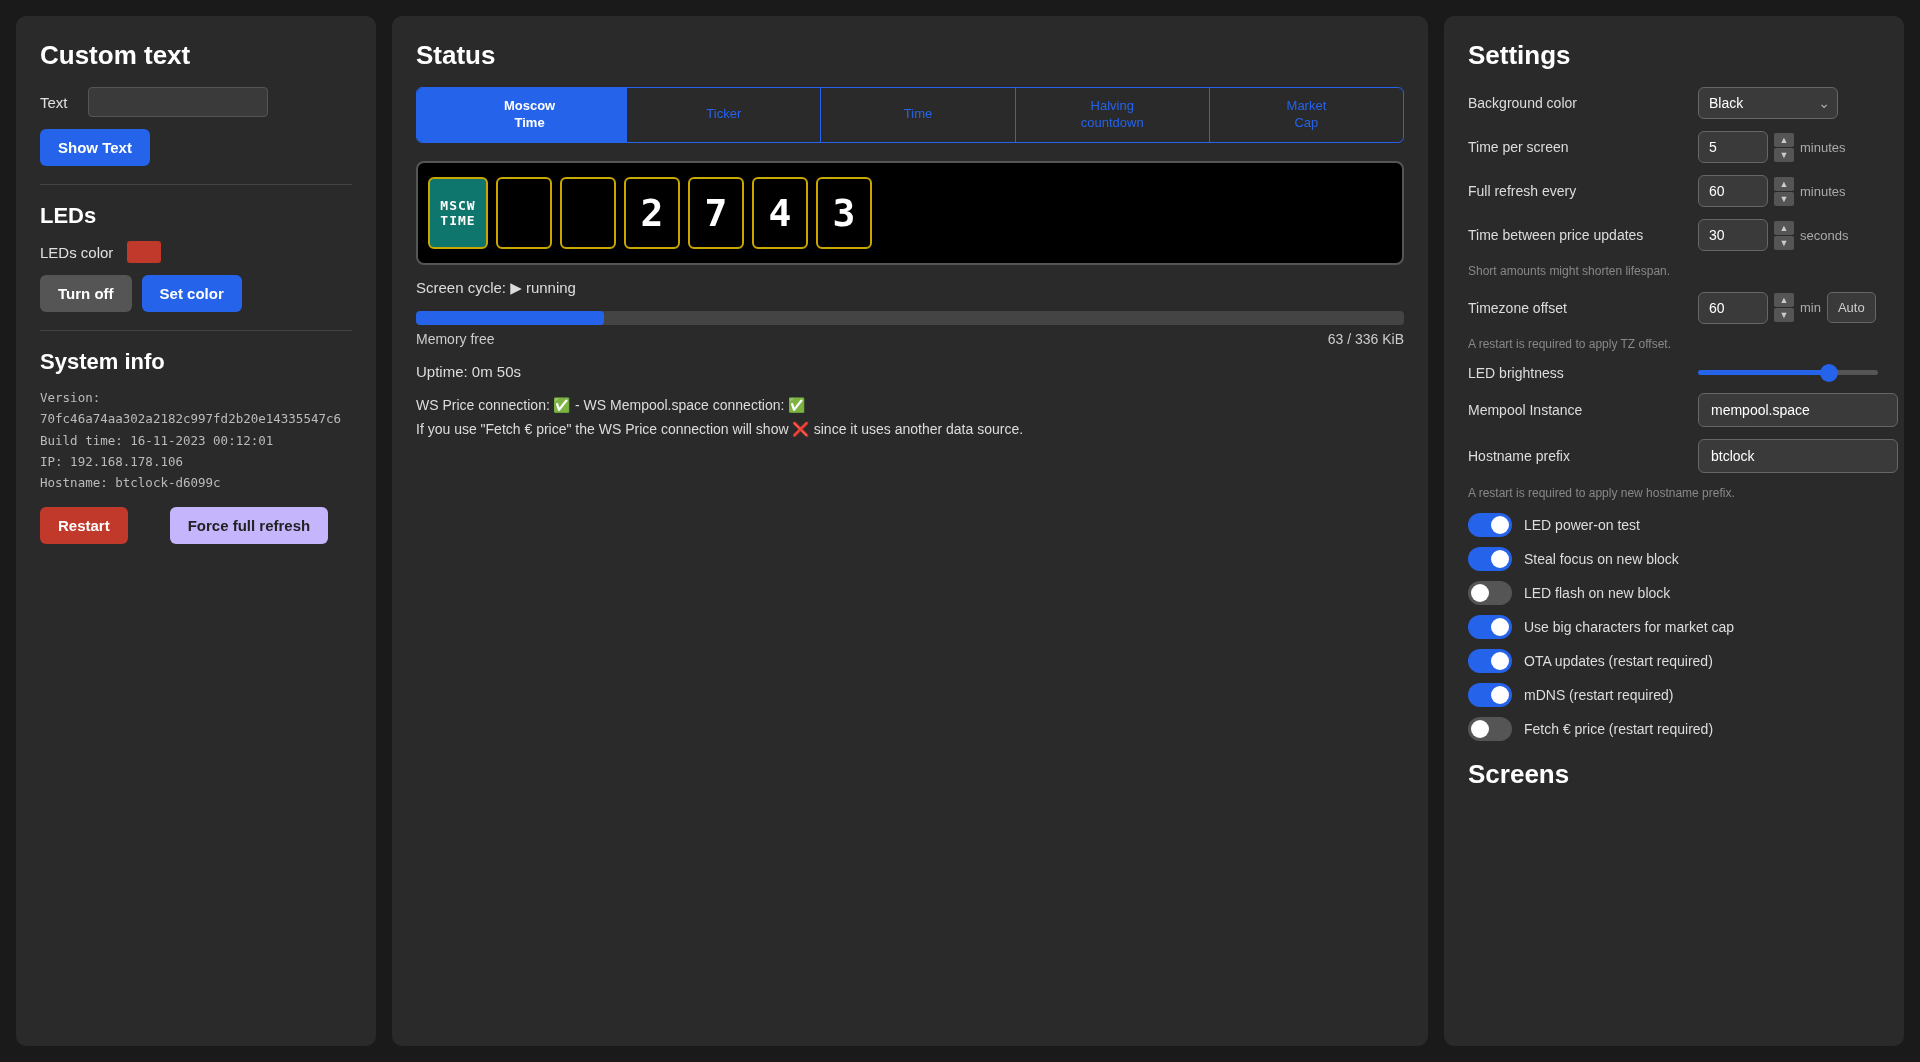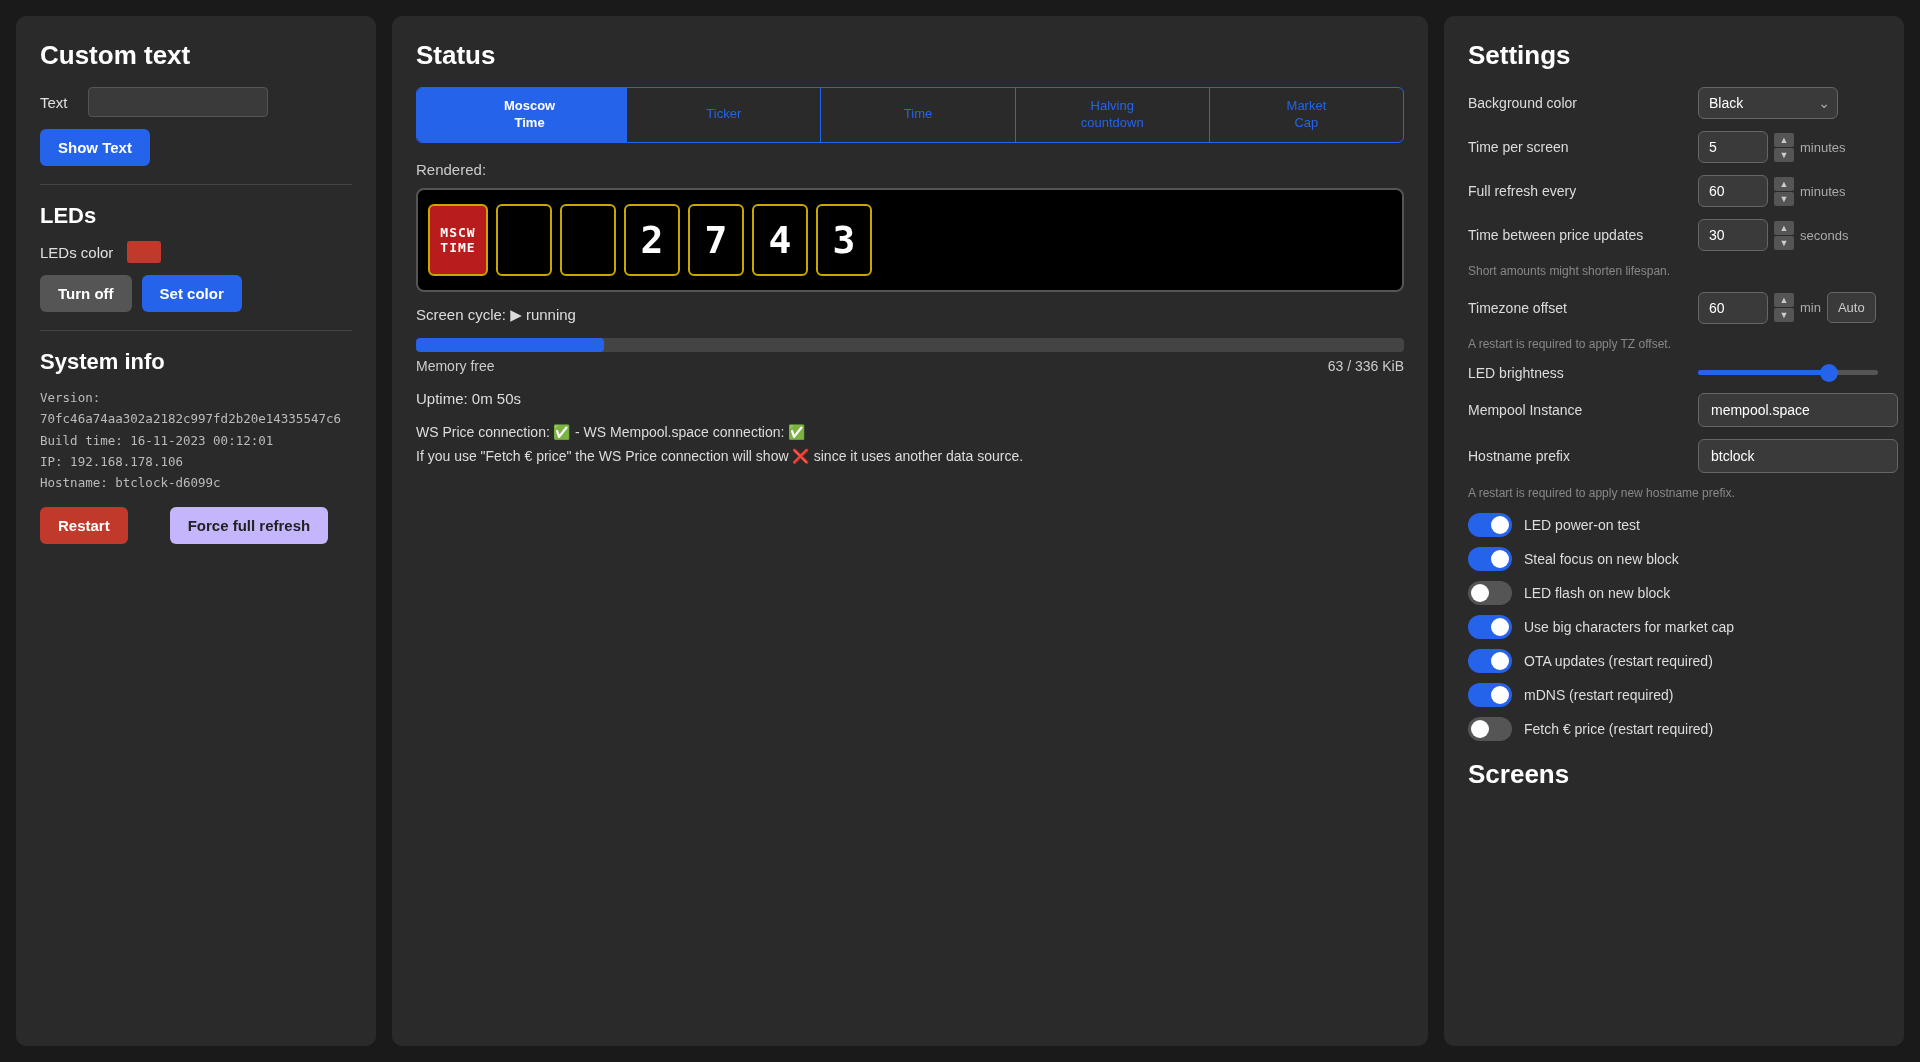--- a/index.html
+++ b/index.html
@@ -153,21 +153,21 @@
       border: 2px solid #555;
       border-radius: 8px;
       padding: 14px 10px;
       display: flex;
       align-items: center;
       gap: 8px;
       margin-bottom: 14px;
       min-height: 100px;
     }
     .clock-label-box {
-      background: #b91c1c;
+      background: #0f766e;
       border: 2px solid #c8a800;
       border-radius: 6px;
       padding: 6px 8px;
       display: flex;
       flex-direction: column;
       align-items: center;
       justify-content: center;
       min-width: 60px;
       min-height: 72px;
     }
@@ -481,21 +481,20 @@
   <div class="section-title">Status</div>
 
   <div class="tabs">
     <button class="tab active">Moscow<br>Time</button>
     <button class="tab">Ticker</button>
     <button class="tab">Time</button>
     <button class="tab">Halving<br>countdown</button>
     <button class="tab">Market<br>Cap</button>
   </div>
 
-  <div class="rendered-label">Rendered:</div>
 
   <div class="clock-display">
     <div class="clock-label-box">
       <span class="clock-label-text">MSCW</span>
       <span class="clock-label-text">TIME</span>
     </div>
 
     <div class="clock-digit-empty"></div>
     <div class="clock-digit-empty"></div>
     <div class="clock-digit-box">2</div>

